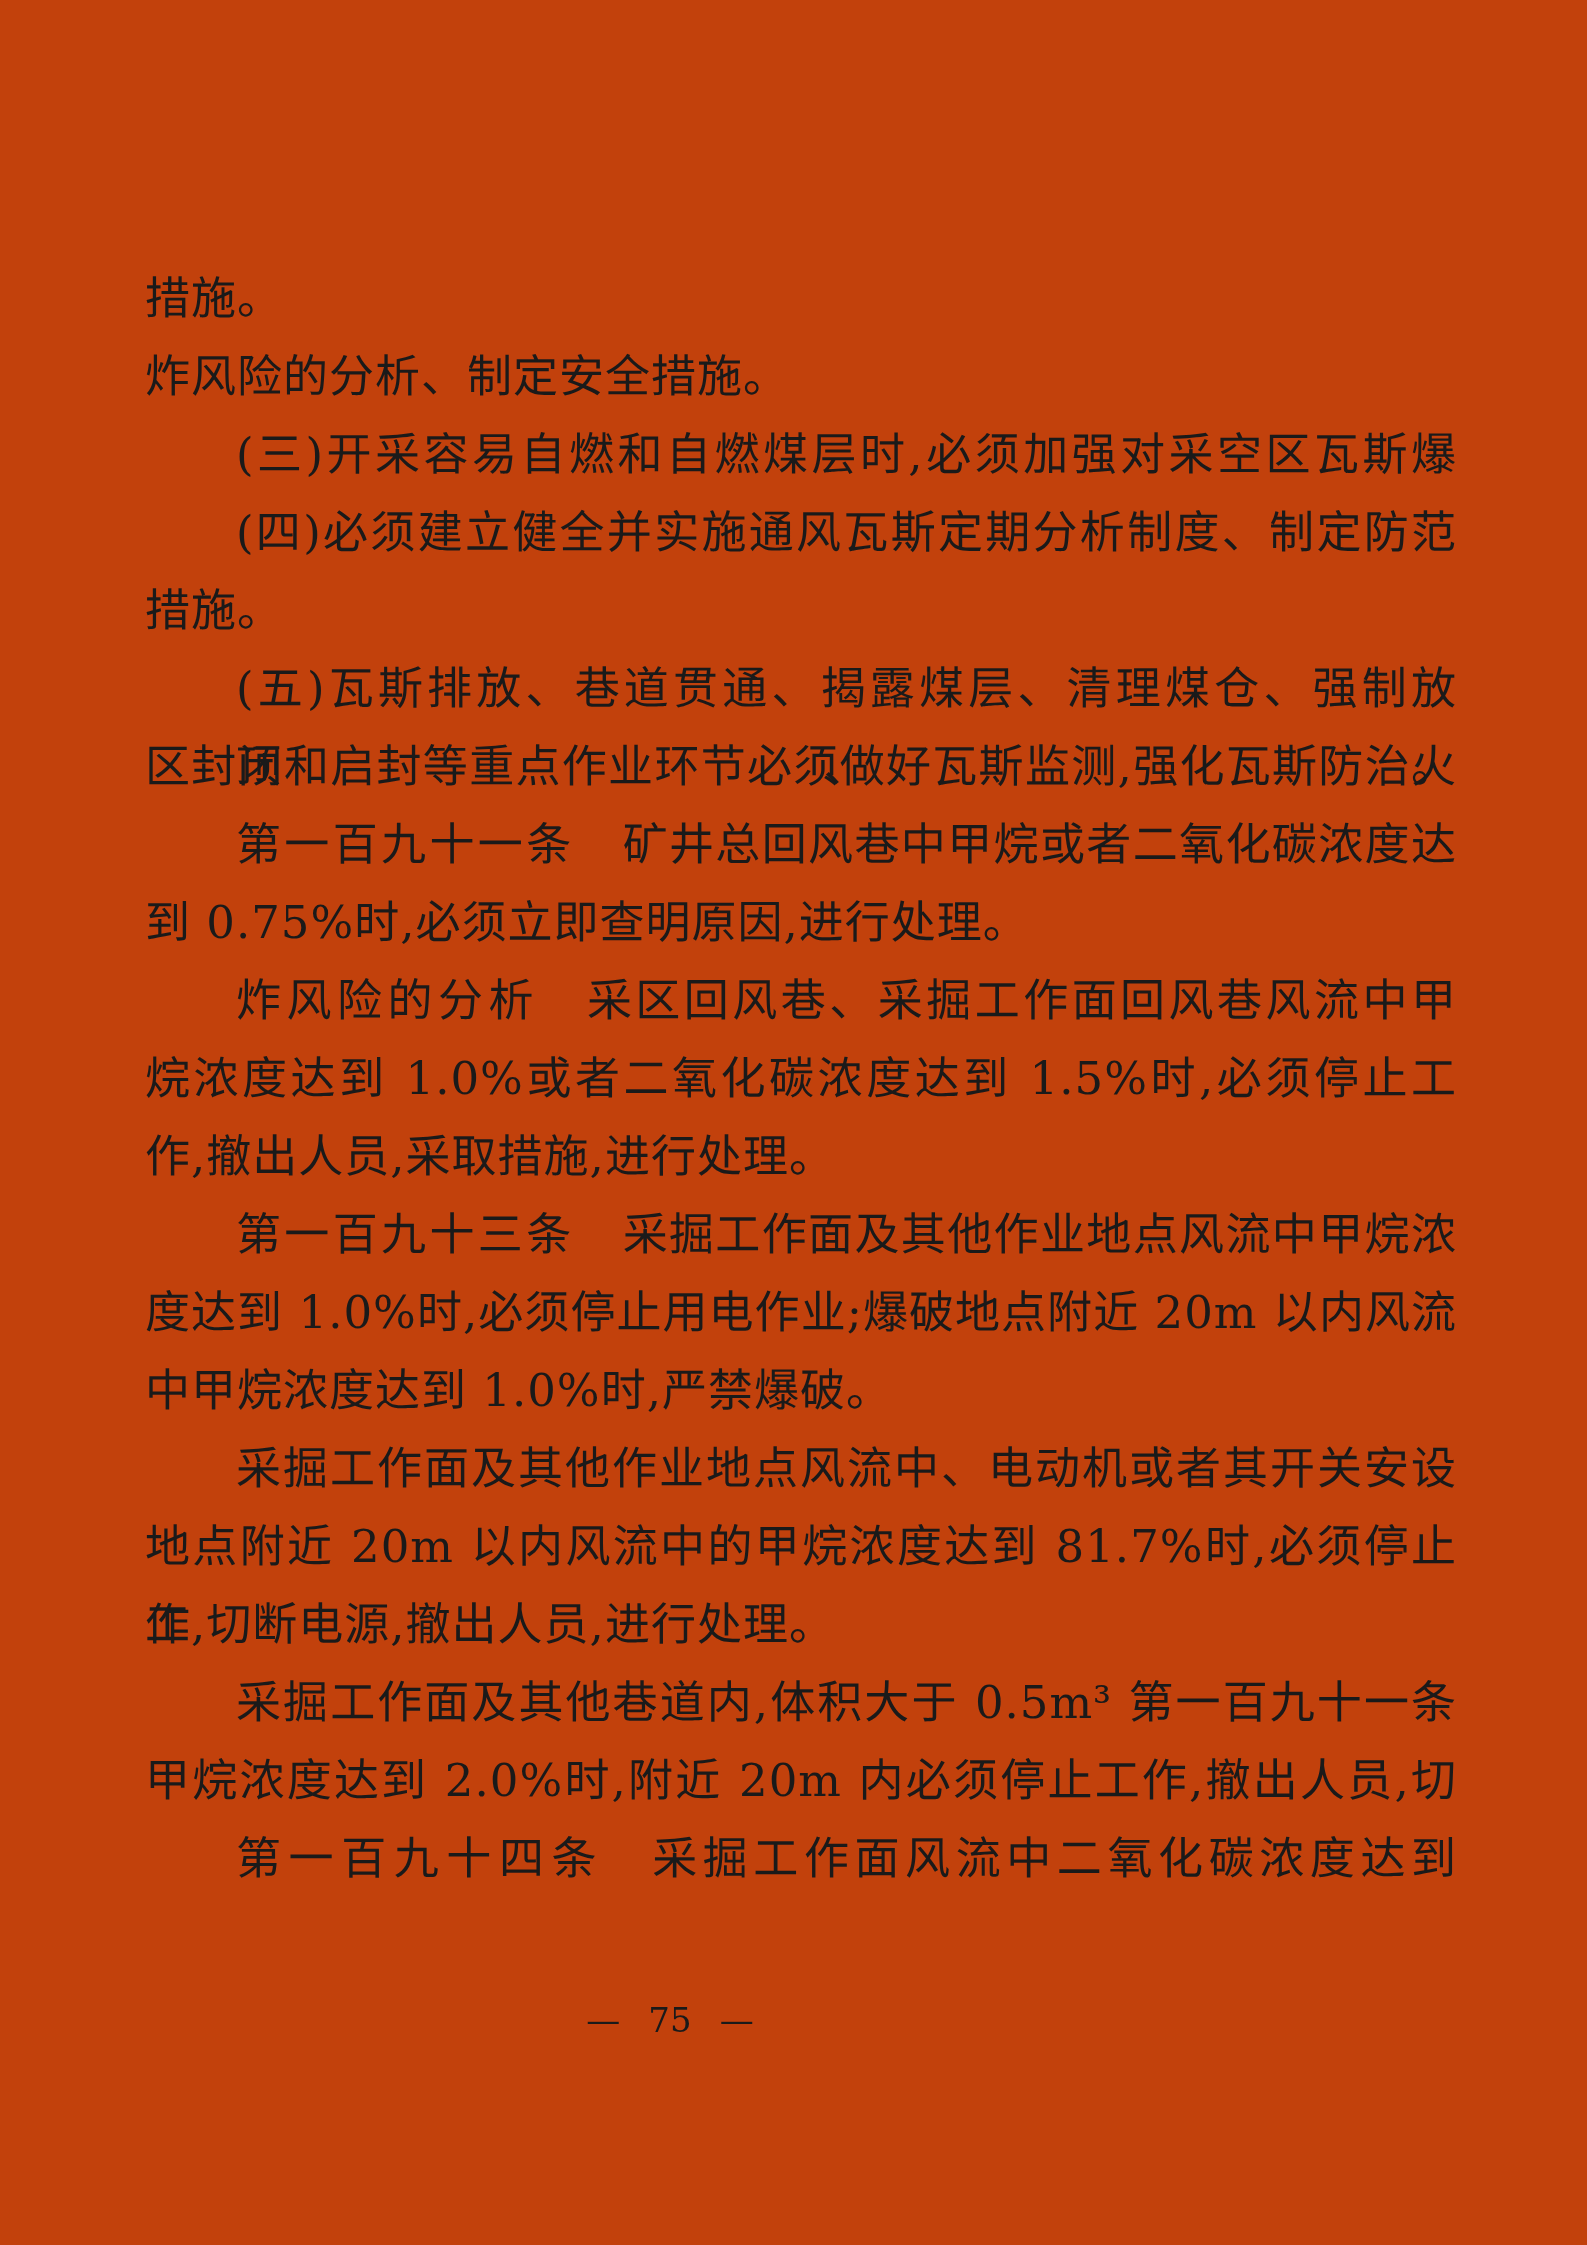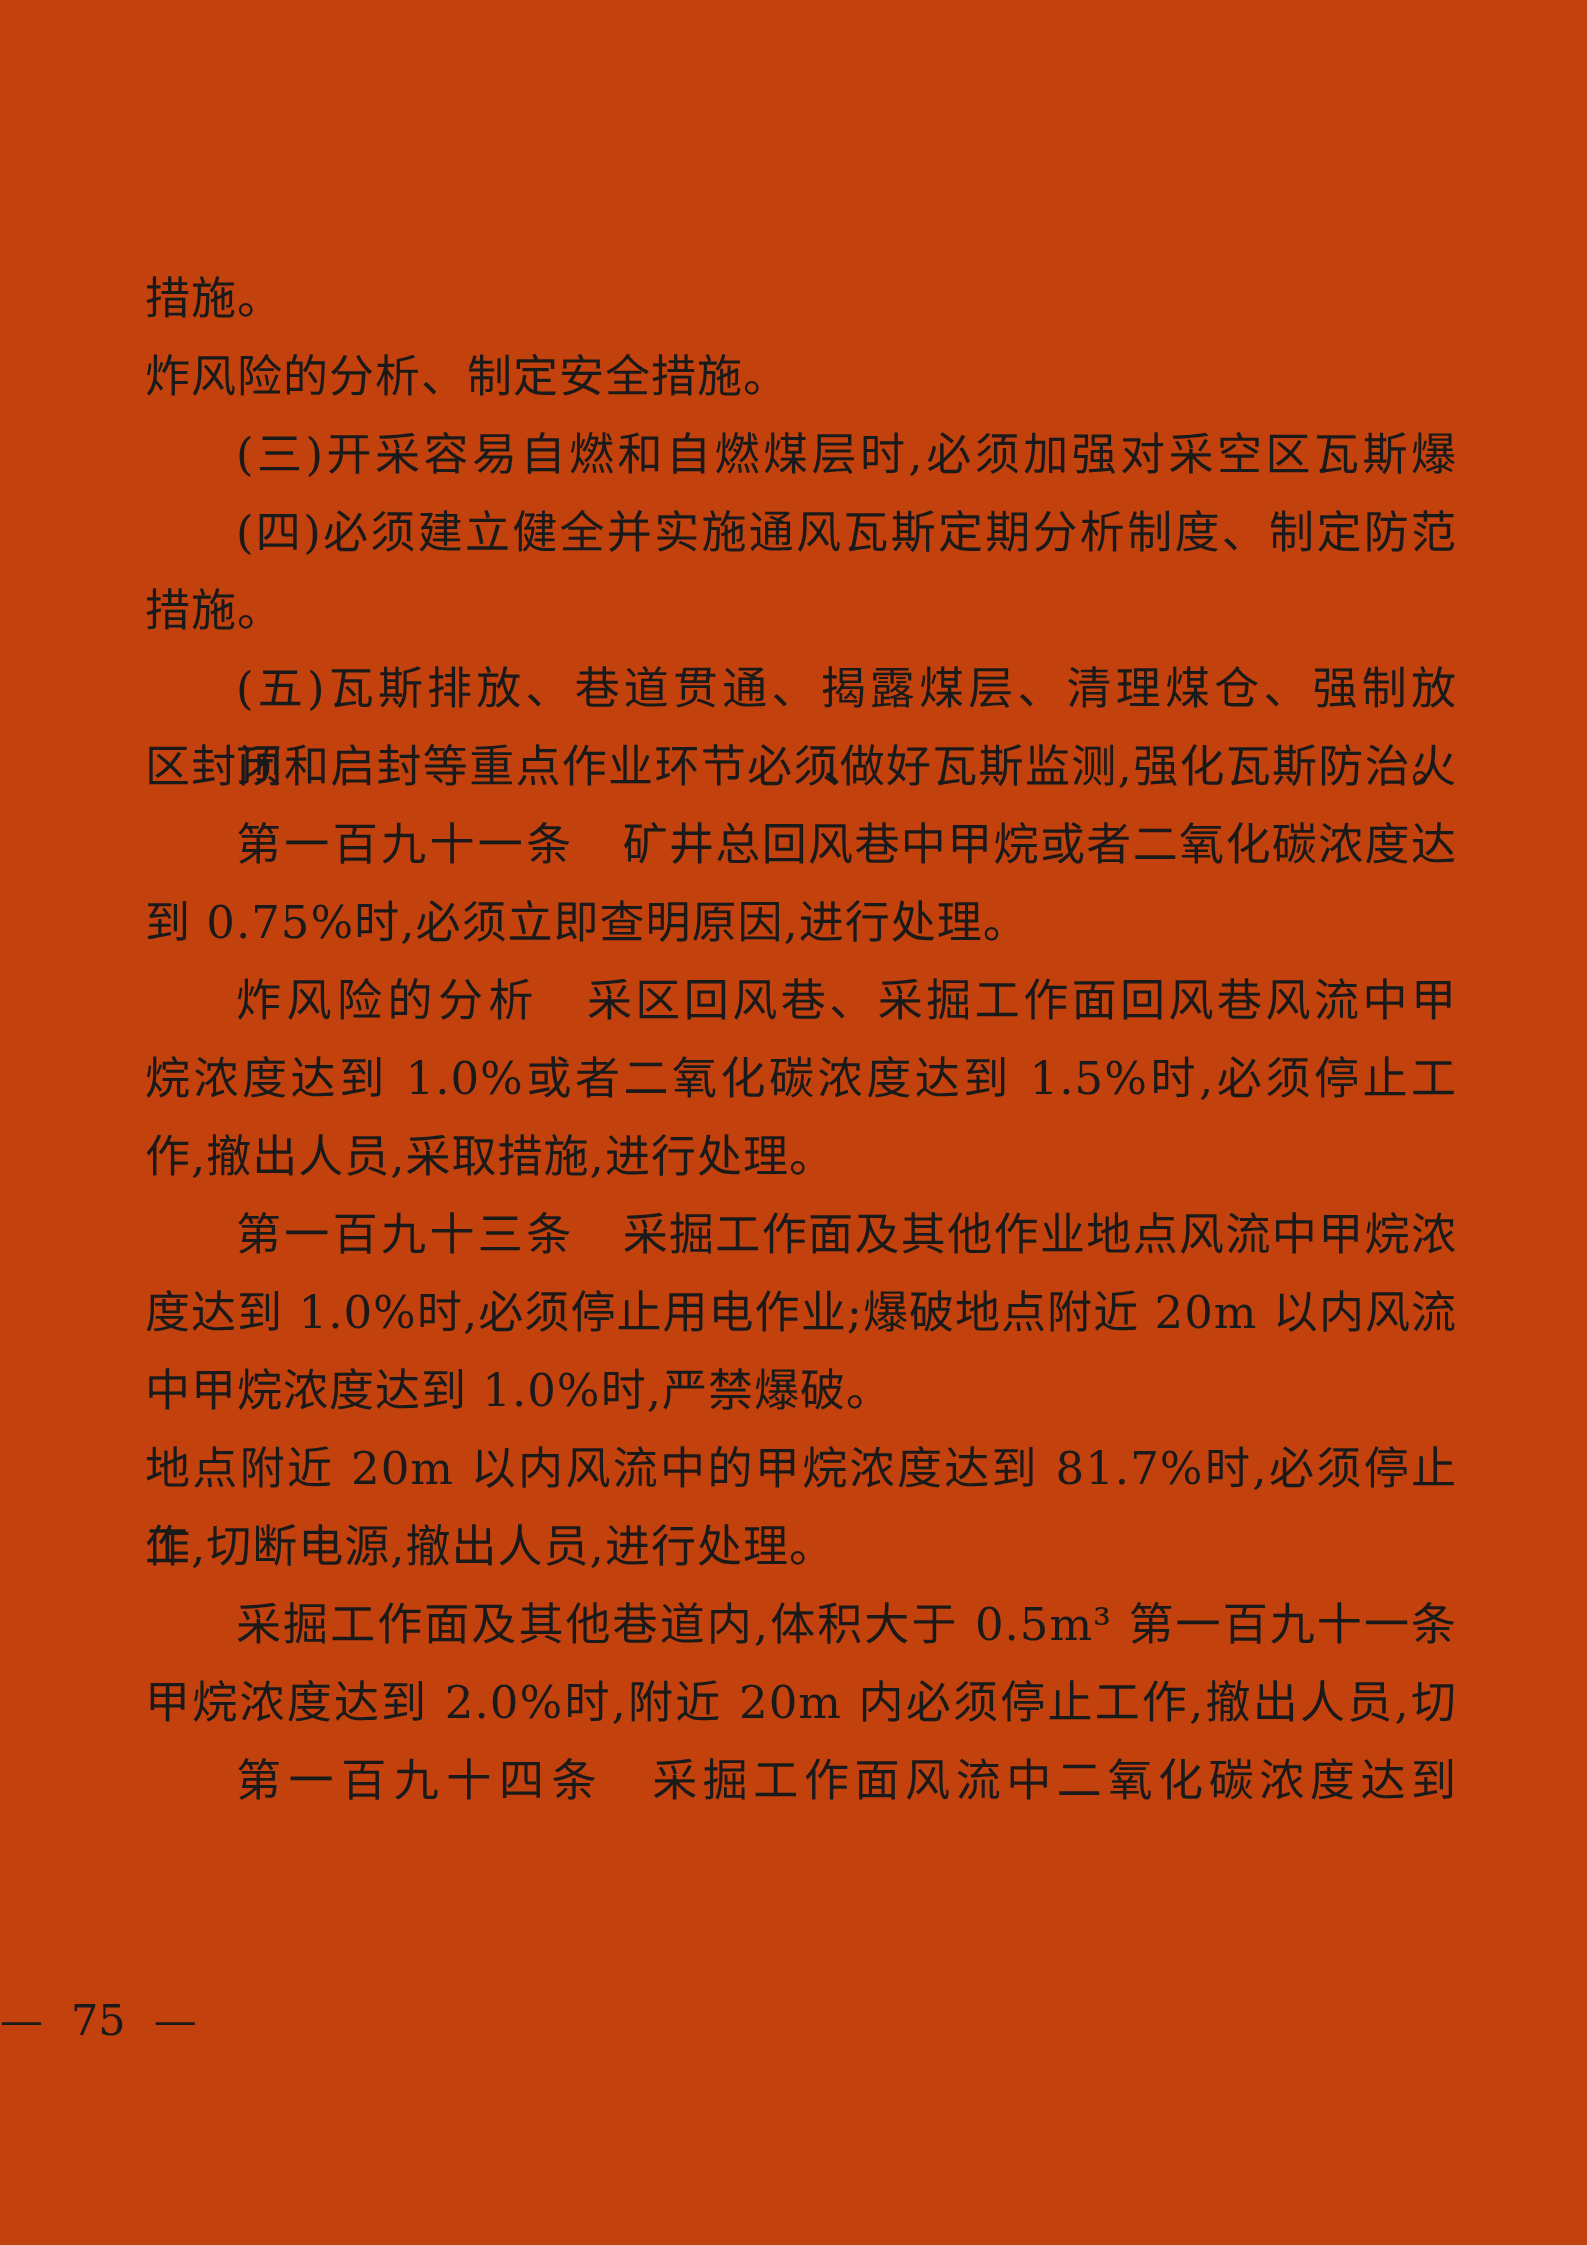--- a/index.html
+++ b/index.html
@@ -45,22 +45,22 @@
     letter-spacing: 3px;
     margin-right: 48px;
   }
   .footer {
     position: absolute;
     top: 1990px;
     left: 0;
     width: 1587px;
     box-sizing: border-box;
     padding-right: 247px;
-    text-align: left;
-    font-size: 43px;
+    text-align: center;
+    font-size: 34px;
     line-height: 60px;
     color: #1a1a1a;
   }
   .footer .pgnum {
     display: inline-block;
     margin: 0 28px;
   }
 </style>
 </head>
 <body>
@@ -97,20 +97,21 @@
     <p class="line">作,撤出人员,采取措施,进行处理。</p>
 
     <p class="line indent fill">
       <span class="article-num">第一百九十三条</span><span>采掘工作面及其他作业地点风流中甲烷浓</span>
     </p>
 
     <p class="line fill">度达到 1.0%时,必须停止用电作业;爆破地点附近 20m 以内风流</p>
 
     <p class="line">中甲烷浓度达到 1.0%时,严禁爆破。</p>
 
+    <p class="line indent fill">采掘工作面及其他作业地点风流中、电动机或者其开关安设</p>
 
     <p class="line fill">地点附近 20m 以内风流中的甲烷浓度达到 81.7%时,必须停止工</p>
 
     <p class="line">作,切断电源,撤出人员,进行处理。</p>
 
     <p class="line indent fill">采掘工作面及其他巷道内,体积大于 0.5m³ 第一百九十一条</p>
 
     <p class="line fill">甲烷浓度达到 2.0%时,附近 20m 内必须停止工作,撤出人员,切</p>
 
 

